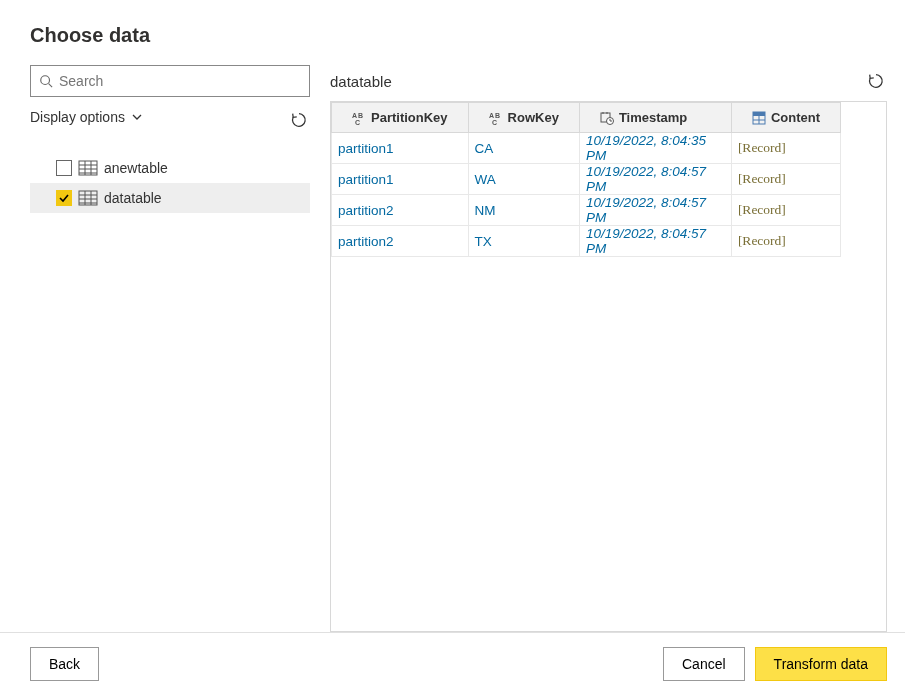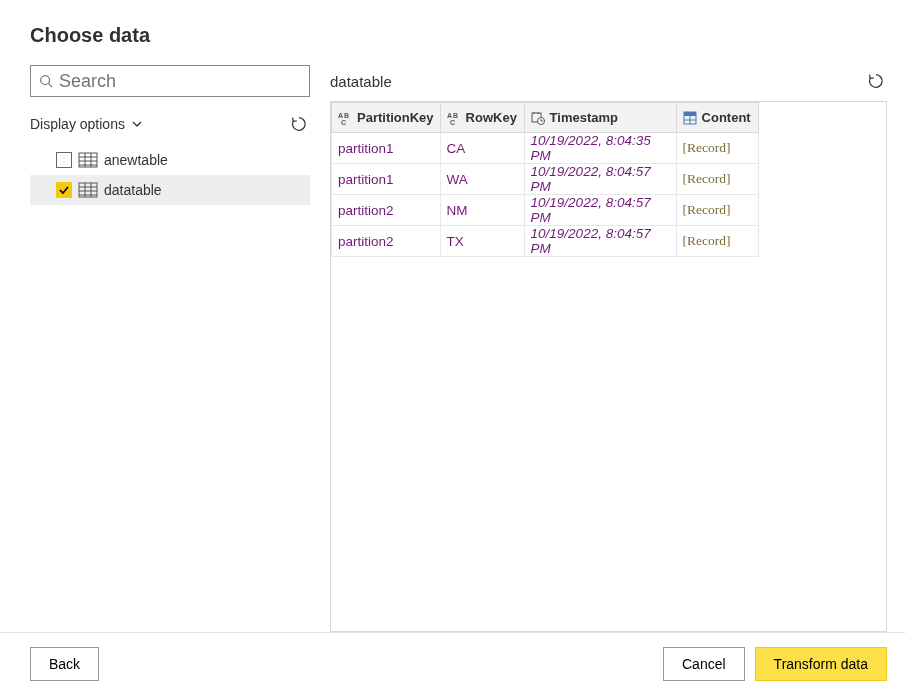--- a/index.html
+++ b/index.html
@@ -40,30 +40,30 @@
       height: 32px;
       padding: 0 8px;
       margin-bottom: 12px;
       background: #fff;
     }
     .search-box svg { flex-shrink: 0; }
     .search-box input {
       border: none;
       outline: none;
       flex: 1;
-      font-size: 18px;
+      font-size: 14px;
       margin-left: 6px;
       color: #666;
     }
     .display-row {
       display: flex;
-      align-items: center;
+      align-items: flex-start;
       justify-content: space-between;
       height: 30px;
-      margin-bottom: 6px;
+      margin-bottom: 14px;
       gap: 46px;
     }
     .display-options {
       display: flex;
       align-items: center;
       gap: 6px;
       color: #333;
       cursor: pointer;
     }
     .refresh-btn {
@@ -138,34 +138,34 @@
       border-collapse: collapse;
       width: auto;
     }
     table.data th {
       background: #f2f2f2;
       border: 1px solid #d8d8d8;
       text-align: left;
       font-weight: 600;
       font-size: 13px;
       height: 30px;
-      padding: 0 6px;
+      padding: 0 20px;
       color: #333;
     }
     table.data th .th-inner {
       display: flex;
       align-items: center;
       gap: 5px;
     }
     table.data td {
       border: 1px solid #e8e8e8;
       height: 28px;
       padding: 0 6px;
       font-size: 13.5px;
-      color: #701a75;
+      color: #0369a1;
     }
     table.data td.ts {
       font-style: italic;
       text-align: left;
       padding-right: 8px;
     }
     table.data td.rec {
       color: #7a6f36;
       font-family: Liberation Serif, serif;
     }

